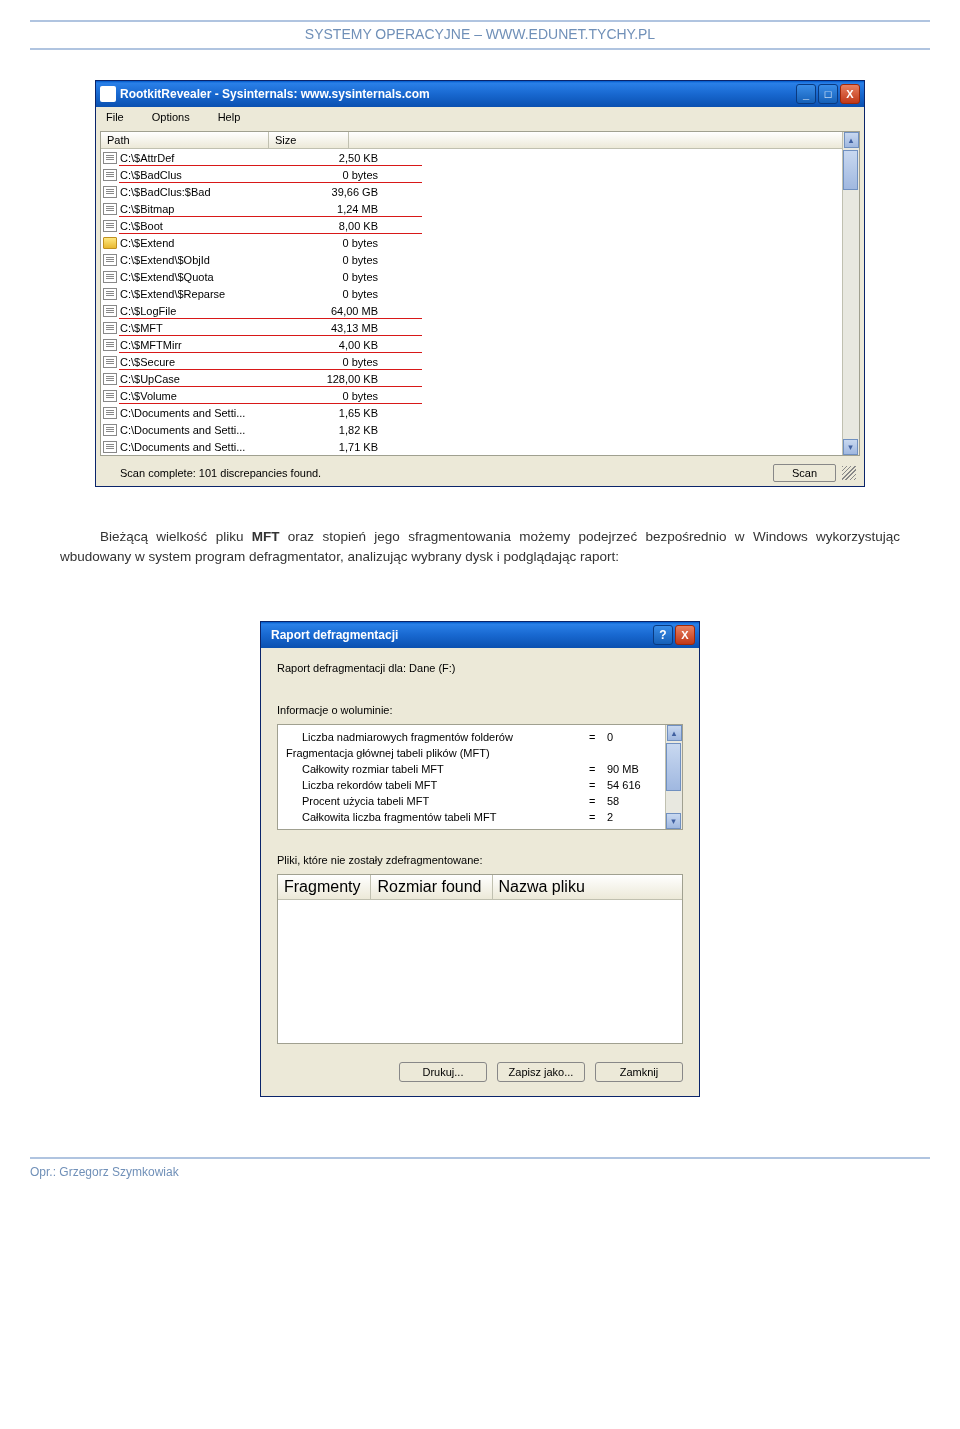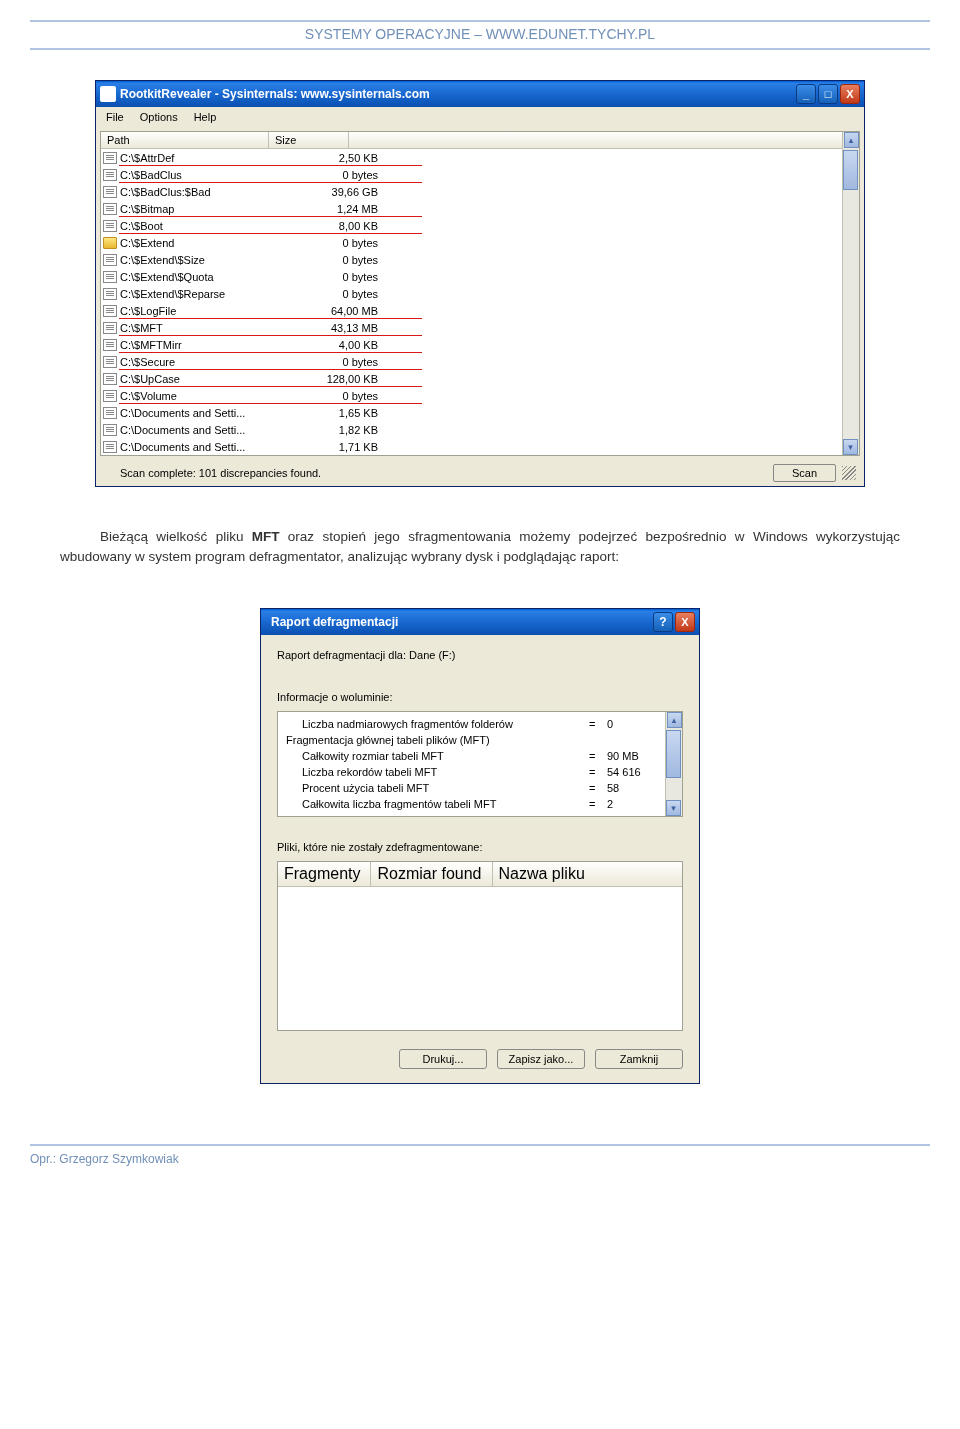--- a/index.html
+++ b/index.html
@@ -10,21 +10,21 @@
 .header-line2 { height: 2px; background: #b0c4e0; margin-bottom: 30px; }
 
 
 .win1 { width: 770px; margin: 0 auto 40px; border: 1px solid #0a246a; background: #ece9d8; font-family: Tahoma, Arial, sans-serif; font-size: 11px; }
 .titlebar { background: linear-gradient(to bottom, #0058c8 0%, #2a80e8 8%, #1868d0 50%, #0a50b0 100%); height: 26px; display: flex; align-items: center; padding: 0 4px; color: #fff; }
 .titlebar-icon { width: 16px; height: 16px; background: #fff; border-radius: 2px; margin-right: 4px; display: inline-block; }
 .titlebar-text { font-weight: bold; font-size: 12px; flex: 1; }
 .win-btns { display: flex; gap: 2px; }
 .win-btn { width: 20px; height: 20px; background: linear-gradient(to bottom, #3a8de8, #1560b8); border: 1px solid #0a3a80; border-radius: 3px; color: #fff; font-weight: bold; font-size: 11px; display: flex; align-items: center; justify-content: center; cursor: pointer; }
 .win-btn.close { background: linear-gradient(to bottom, #e88060, #c03818); border-color: #a02808; }
-.menubar { background: #ece9d8; padding: 2px 4px; display: flex; gap: 4px; }
+.menubar { background: #ece9d8; padding: 2px 4px; display: flex; gap: 16px; }
 .menu-item { padding: 2px 6px; cursor: pointer; }
 .listview-wrap { margin: 4px; border: 1px solid #a0a090; background: #fff; position: relative; display: flex; }
 .listview { flex: 1; }
 .lv-header { display: flex; background: #ece9d8; border-bottom: 1px solid #c0c0b0; }
 .lv-hcol { padding: 2px 6px; border-right: 1px solid #c0c0b0; background: linear-gradient(to bottom, #fff, #ece9d8); font-size: 11px; }
 .lv-hcol.path { width: 168px; }
 .lv-hcol.size { width: 80px; text-align: left; }
 .lv-row { display: flex; align-items: center; padding: 0 2px; height: 17px; position: relative; }
 .lv-row.redline::after { content: ""; position: absolute; left: 18px; right: 420px; bottom: 0; height: 1px; background: #d81818; }
 .lv-icon { width: 14px; height: 12px; margin-right: 3px; display: inline-block; position: relative; }
@@ -35,21 +35,21 @@
 .lv-size { width: 78px; text-align: right; font-size: 11px; padding-right: 4px; }
 .lv-scroll { width: 17px; background: #e8e8e0; border-left: 1px solid #c0c0b0; position: relative; }
 .lv-scroll-btn { width: 15px; height: 16px; background: linear-gradient(to bottom, #c8d8f0, #a0b8e0); border: 1px solid #7090c0; margin: 0 auto; font-size: 9px; display: flex; align-items: center; justify-content: center; color: #4060a0; cursor: pointer; }
 .lv-scroll-thumb { width: 15px; height: 40px; background: linear-gradient(to bottom, #c8d8f0, #a0b8e0); border: 1px solid #7090c0; margin: 0 auto; position: absolute; top: 18px; left: 0; cursor: pointer; }
 .lv-scroll-btn.bot { position: absolute; bottom: 0; left: 0; }
 .statusbar { display: flex; align-items: center; padding: 4px 8px; background: #ece9d8; margin-left: 16px; }
 .status-text { flex: 1; font-size: 11px; }
 .scan-btn { padding: 2px 18px; background: #ece9d8; border: 1px solid #888; border-radius: 2px; font-size: 11px; cursor: pointer; }
 .grip { width: 14px; height: 14px; margin-left: 6px; background: repeating-linear-gradient(135deg, #888 0 1px, transparent 1px 3px); }
 
-.body-text { font-family: Verdana, Arial, sans-serif; font-size: 13.5px; color: #333; line-height: 1.5; text-align: justify; margin: 20px 30px 40px; }
+.body-text { font-family: Verdana, Arial, sans-serif; font-size: 13.5px; color: #333; line-height: 1.5; text-align: justify; margin: 20px 30px 53px; }
 .body-text .indent { text-indent: 40px; display: block; }
 
 
 .win2 { width: 440px; margin: 0 auto 40px; border: 1px solid #0a246a; background: #ece9d8; font-family: Tahoma, Arial, sans-serif; font-size: 11px; }
 .tb2 { height: 26px; }
 .help-btn { width: 20px; height: 20px; background: linear-gradient(to bottom, #3a8de8, #1560b8); border: 1px solid #0a3a80; border-radius: 3px; color: #fff; font-weight: bold; font-size: 12px; display: flex; align-items: center; justify-content: center; margin-right: 2px; cursor: pointer; }
 .dlg-body { padding: 14px 16px; }
 .dlg-label { font-size: 11px; margin-bottom: 30px; }
 .dlg-section { font-size: 11px; margin-bottom: 8px; }
 .info-box { border: 1px solid #a0a090; background: #fff; display: flex; margin-bottom: 24px; }
@@ -125,21 +125,21 @@
               <span class="lv-path">C:\$Boot</span>
               <span class="lv-size">8,00 KB</span>
             </div>
             <div class="lv-row">
               <span class="lv-icon folder"></span>
               <span class="lv-path">C:\$Extend</span>
               <span class="lv-size">0 bytes</span>
             </div>
             <div class="lv-row">
               <span class="lv-icon file"></span>
-              <span class="lv-path">C:\$Extend\$Size</span>
+              <span class="lv-path">C:\$Extend\$ObjId</span>
               <span class="lv-size">0 bytes</span>
             </div>
             <div class="lv-row">
               <span class="lv-icon file"></span>
               <span class="lv-path">C:\$Extend\$Quota</span>
               <span class="lv-size">0 bytes</span>
             </div>
             <div class="lv-row">
               <span class="lv-icon file"></span>
               <span class="lv-path">C:\$Extend\$Reparse</span>

